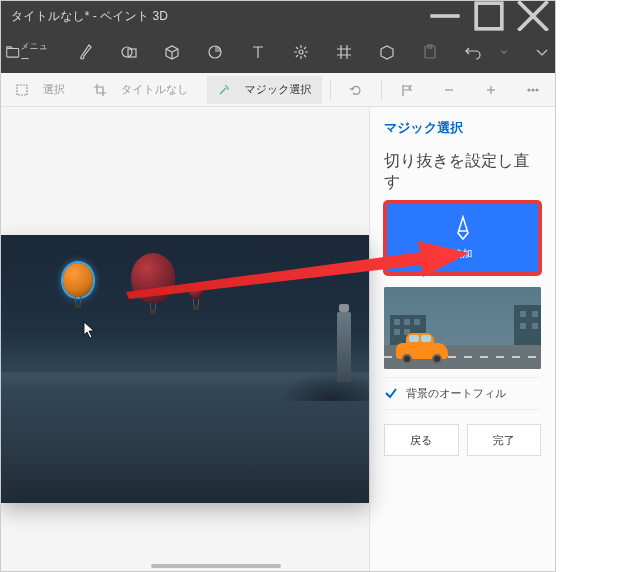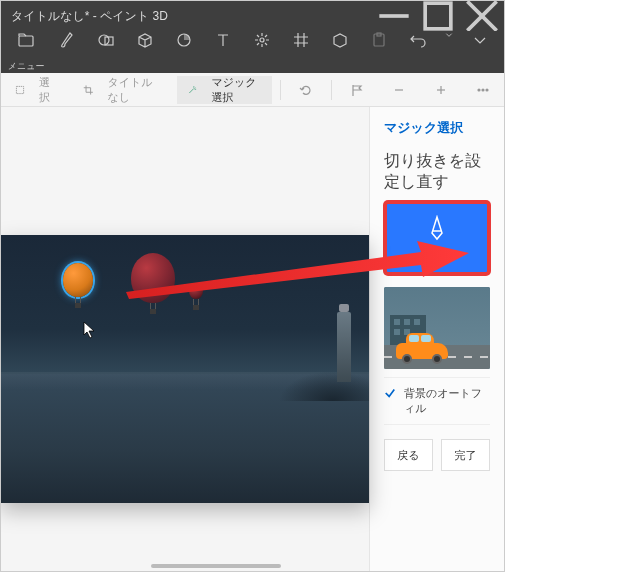--- a/index.html
+++ b/index.html
@@ -1,22 +1,22 @@
 <!DOCTYPE html>
 <html><head>
 <meta charset="utf-8">
 <style>
 * { margin: 0; padding: 0; box-sizing: border-box; font-family: 'Yu Gothic UI', 'Meiryo', sans-serif; }
 body { background: #fff; width: 632px; height: 572px; overflow: hidden; position: relative; }
-.window { width: 505px; height: 572px; background: #1d4ed8; border: 1px solid #ccc; display: flex; flex-direction: column; }
+.window { width: 556px; height: 572px; background: #1d4ed8; border: 1px solid #ccc; display: flex; flex-direction: column; }
 .titlebar { height: 30px; background: #3e3e3e; color: #ddd; display: flex; align-items: center; padding-left: 10px; font-size: 12px; }
 .titlebar .title { flex: 1; }
 .winbtn { width: 44px; height: 30px; display: flex; align-items: center; justify-content: center; color: #ccc; font-size: 10px; }
 .toolbar { height: 42px; background: #3e3e3e; display: flex; align-items: center; padding: 0 4px; gap: 0; }
-.toolbtn { width: 46px; height: 42px; display: flex; flex-direction: column; align-items: center; justify-content: space-between; color: #ccc; font-size: 16px; }
+.toolbtn { width: 46px; height: 42px; display: flex; flex-direction: row; align-items: center; justify-content: flex-end; color: #ccc; font-size: 16px; }
 .toolbtn.menu { width: 50px; }
 .toolbtn .lbl { font-size: 9px; color: #ccc; margin-top: 2px; }
 .toolbtn svg { width: 18px; height: 18px; stroke: #ccc; fill: none; stroke-width: 1.2; }
 .subtoolbar { height: 34px; background: #f5f5f5; border-bottom: 1px solid #e0e0e0; display: flex; align-items: center; padding: 0 4px; gap: 8px; }
 .subtool { height: 28px; padding: 0 10px; display: flex; align-items: center; gap: 14px; font-size: 11px; color: #999; }
 .subtool.active { background: #e8e8e8; color: #333; }
 .subtool svg { width: 14px; height: 14px; stroke: currentColor; fill: none; stroke-width: 1.2; }
 .sep { width: 1px; height: 20px; background: #ddd; }
 .body { flex: 1; display: flex; overflow: hidden; }
 .canvas-area { flex: 1; background: #f5f5f5; position: relative; display: flex; align-items: center; justify-content: center; }

